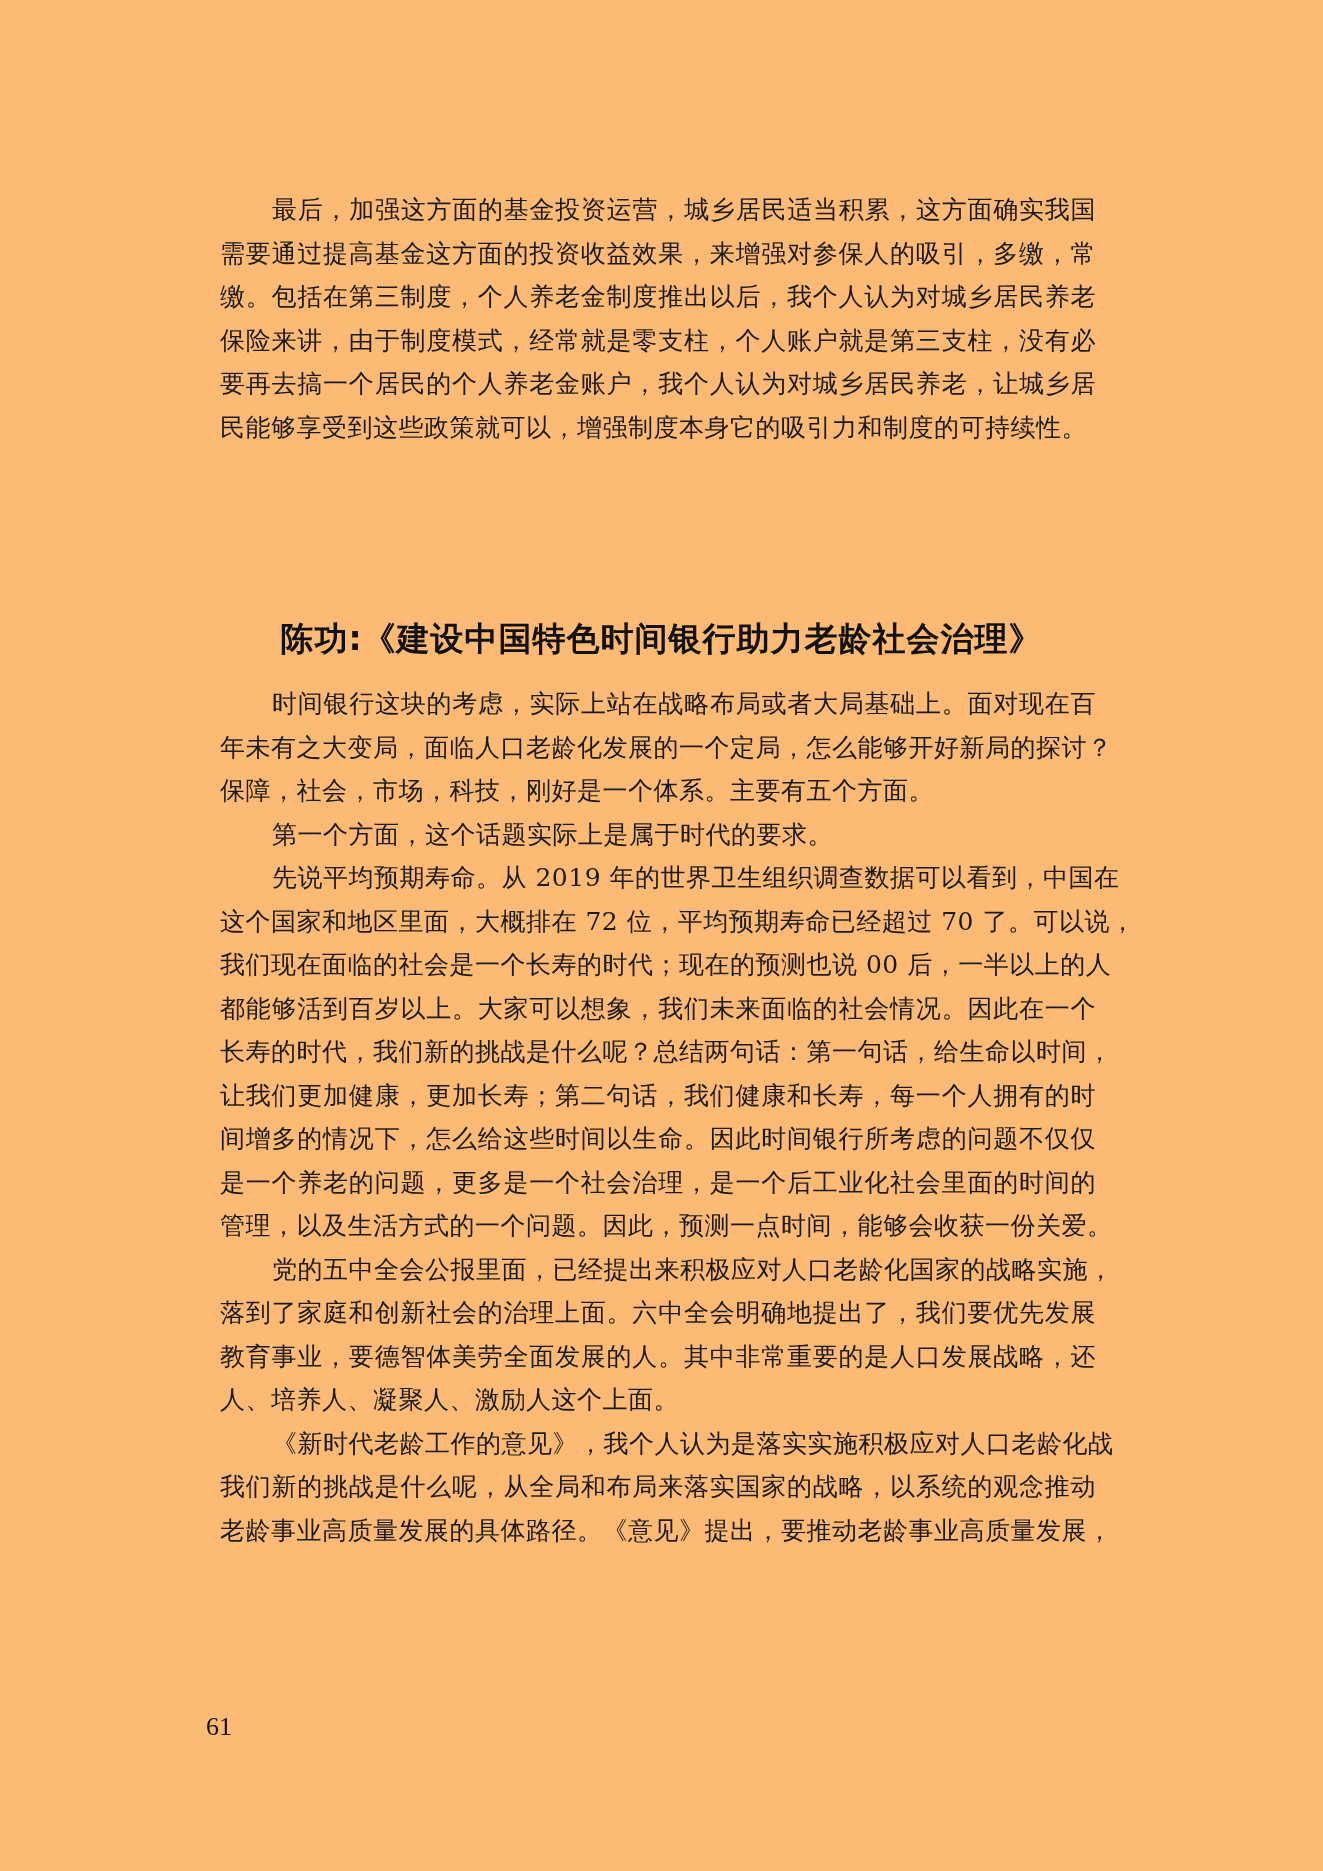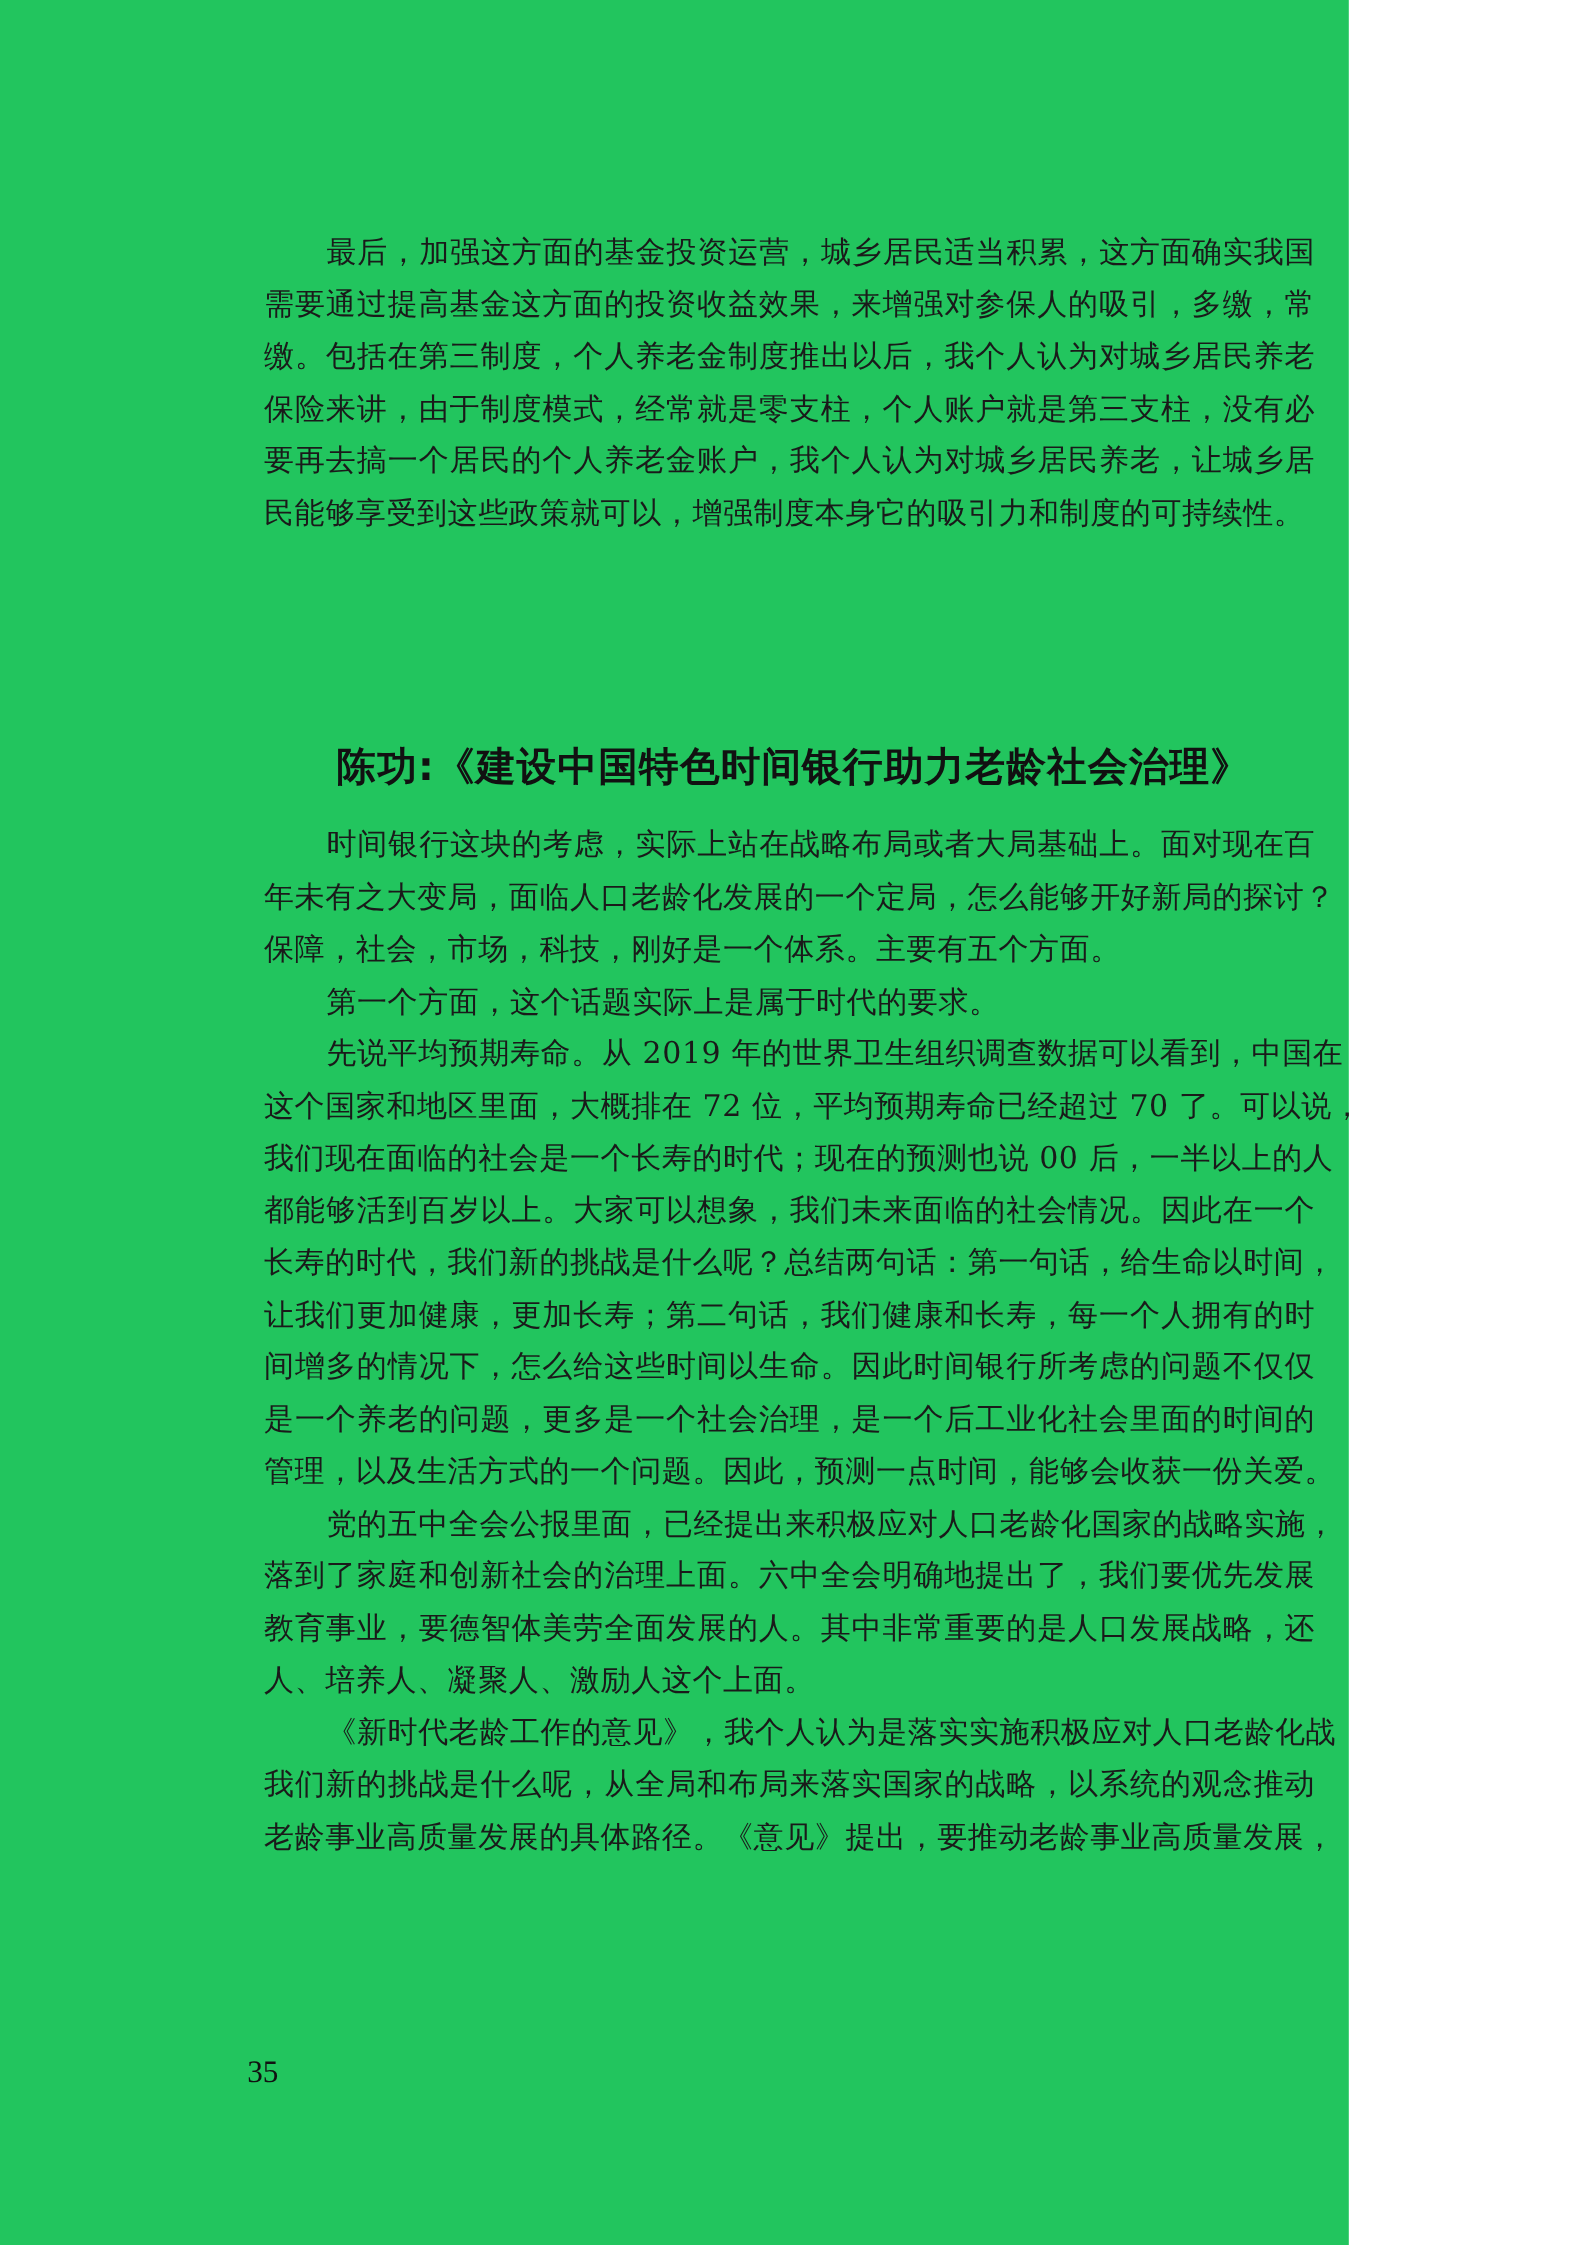--- a/index.html
+++ b/index.html
@@ -11,23 +11,23 @@
       width: 1323px;
       height: 1871px;
       position: relative;
       overflow: hidden;
       color: #1a1a1a;
       font-family: "DejaVu Serif", "Liberation Serif", serif;
     }
     .page {
       position: absolute;
       left: 0; top: 0;
-      width: 1124px;
+      width: 1323px;
       height: 1871px;
-      background: #22c55e;
+      background: #fdba74;
     }
     .text-block {
       position: absolute;
       left: 220px;
       width: 876px;
     }
     .line {
       display: block;
       height: 43.5px;
       line-height: 43.5px;
@@ -98,15 +98,15 @@
     <span class="line">管理，以及生活方式的一个问题。因此，预测一点时间，能够会收获一份关爱。</span>
     <span class="line indent">党的五中全会公报里面，已经提出来积极应对人口老龄化国家的战略实施，</span>
     <span class="line">落到了家庭和创新社会的治理上面。六中全会明确地提出了，我们要优先发展</span>
     <span class="line">教育事业，要德智体美劳全面发展的人。其中非常重要的是人口发展战略，还</span>
     <span class="line last">人、培养人、凝聚人、激励人这个上面。</span>
     <span class="line indent">《新时代老龄工作的意见》，我个人认为是落实实施积极应对人口老龄化战</span>
     <span class="line">我们新的挑战是什么呢，从全局和布局来落实国家的战略，以系统的观念推动</span>
     <span class="line">老龄事业高质量发展的具体路径。《意见》提出，要推动老龄事业高质量发展，</span>
   </div>
 
-  <div class="page-number">35</div>
+  <div class="page-number">61</div>
 
 </div>
 
 </body></html>

